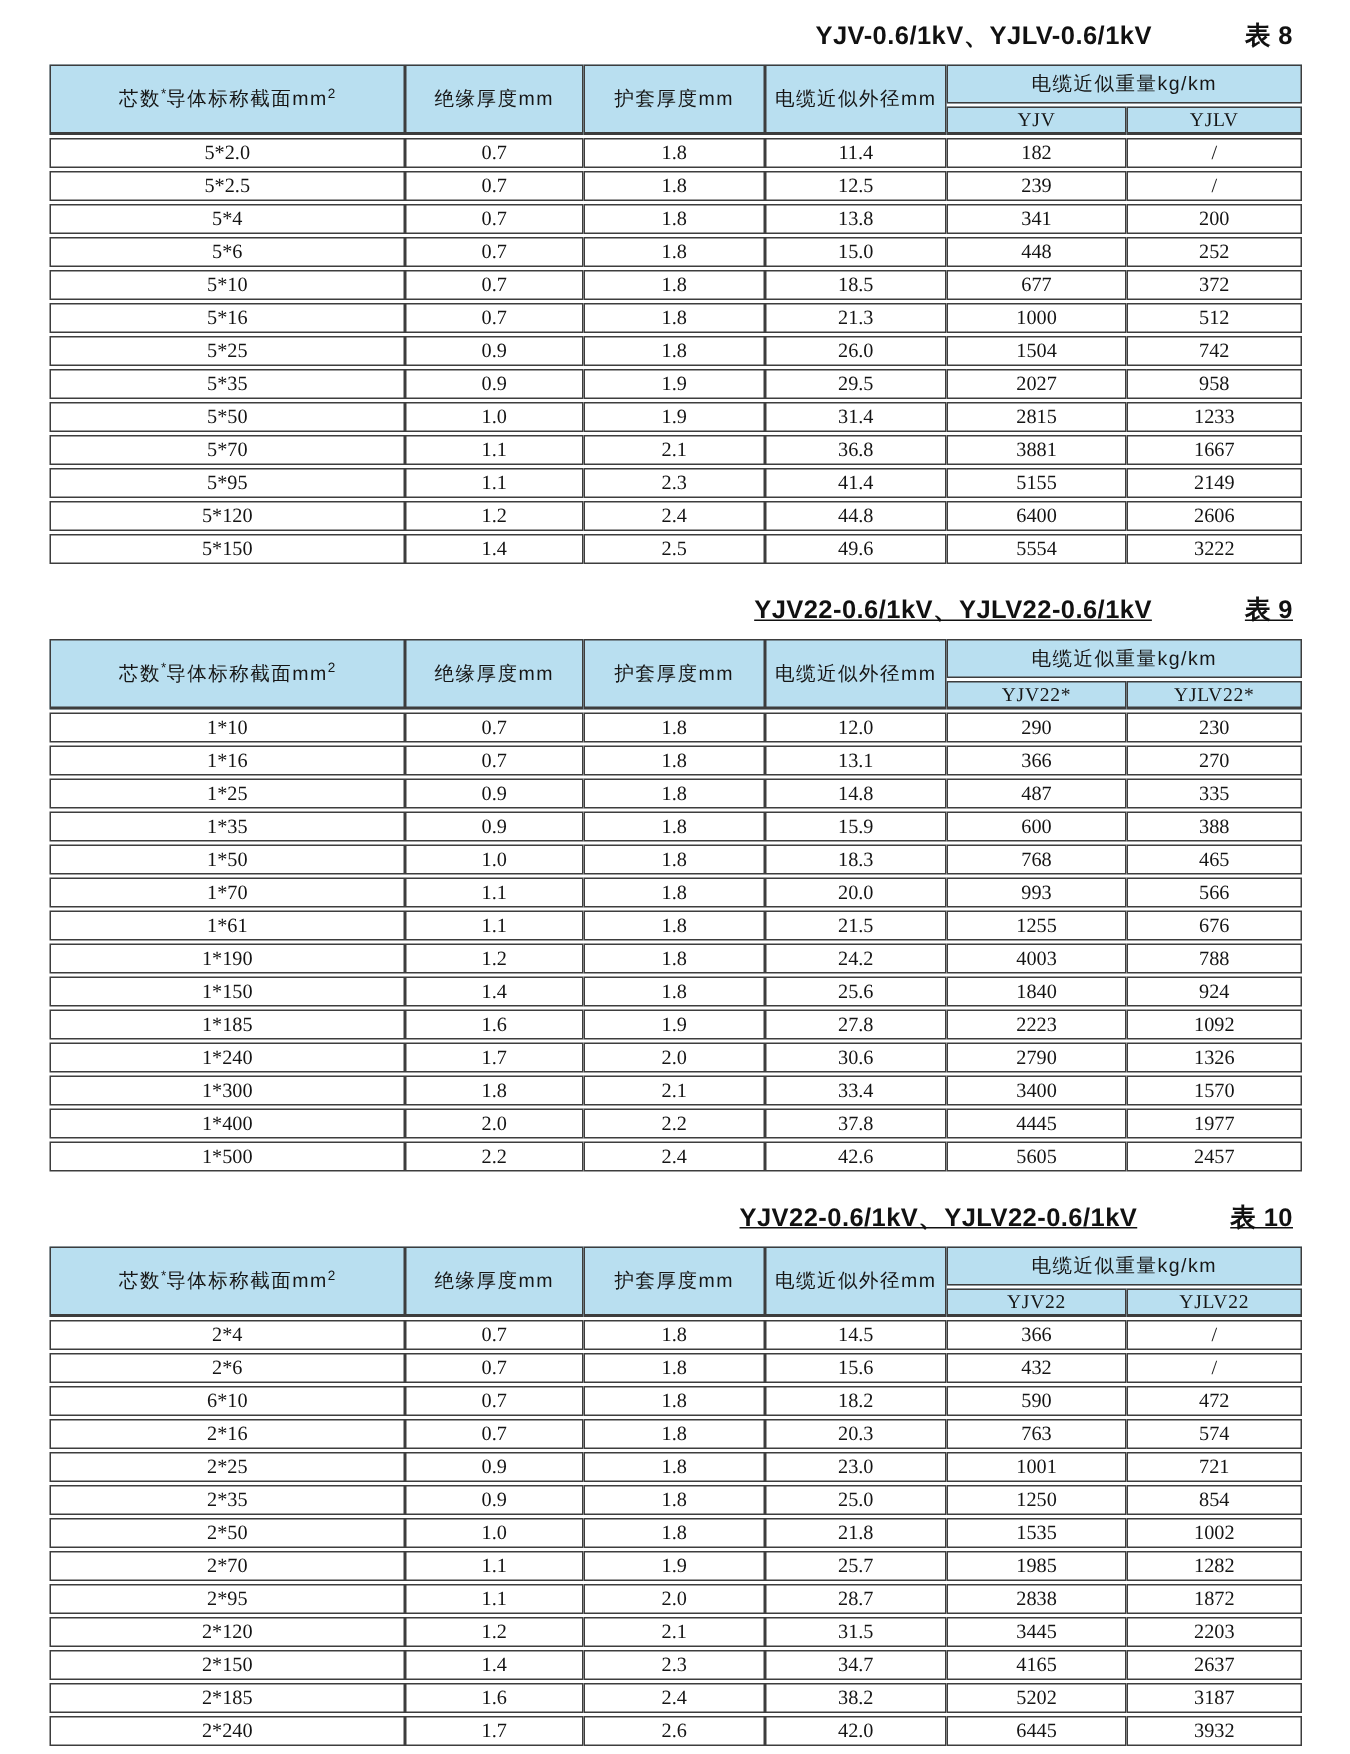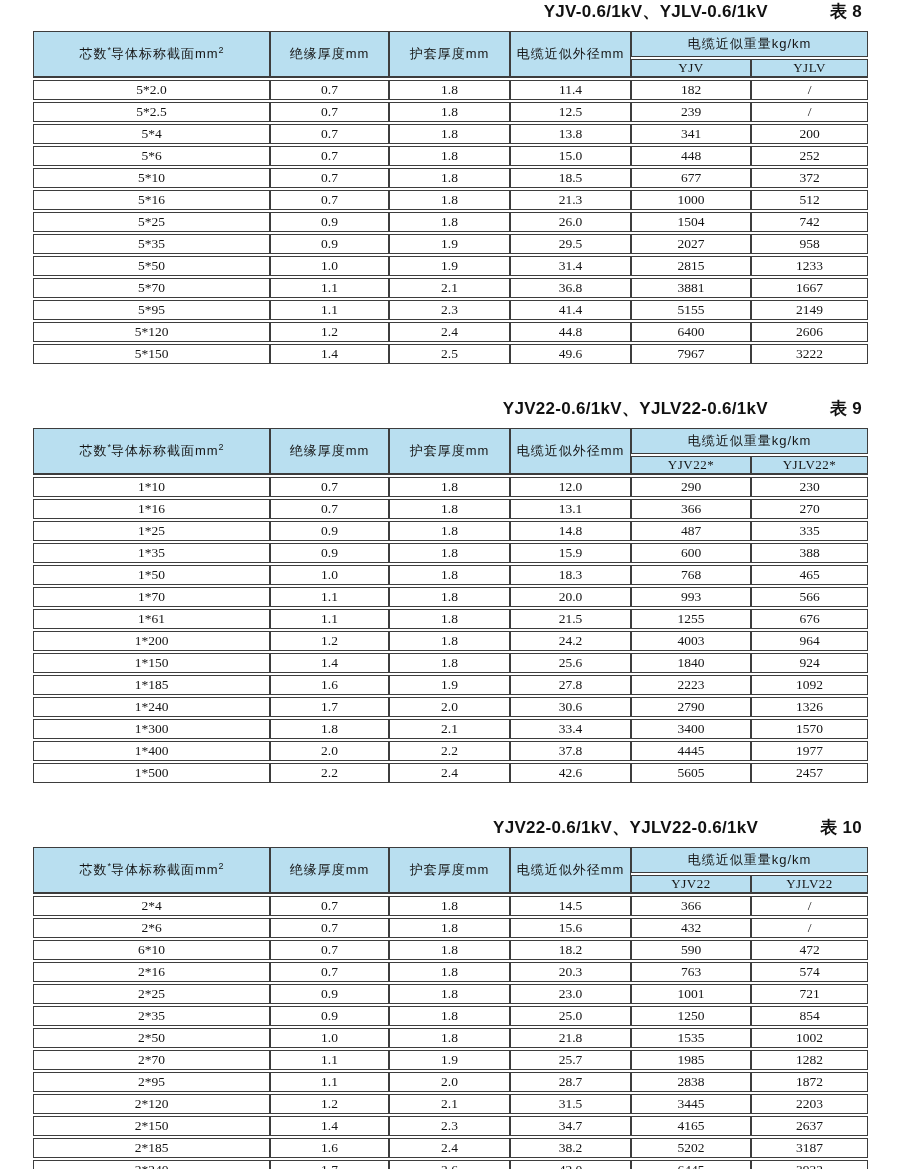--- a/index.html
+++ b/index.html
@@ -16,22 +16,22 @@
     display:flex;
     justify-content:flex-end;
     align-items:baseline;
     gap:62px;
     padding-right:38px;
     font-size:17px;
     font-weight:600;
     letter-spacing:0.3px;
     color:#111;
   }
-  .title-row.first { padding-top:0; }
-  .title-row.later { margin-top:31px; }
+  .title-row.first { padding-top:12px; }
+  .title-row.later { margin-top:17px;text-decoration:underline; }
   .spec-table {
     width:835px;
     margin:6px 0 0 33px;
     border-collapse:separate;
     border-spacing:0 2px;
     table-layout:fixed;
   }
   .spec-table col.c1 { width:237px; }
   .spec-table col.c2 { width:119px; }
   .spec-table col.c3 { width:121px; }
@@ -196,21 +196,21 @@
           <td>2.4</td>
           <td>44.8</td>
           <td>6400</td>
           <td>2606</td>
         </tr>
         <tr>
           <td>5*150</td>
           <td>1.4</td>
           <td>2.5</td>
           <td>49.6</td>
-          <td>7967</td>
+          <td>5554</td>
           <td>3222</td>
         </tr>
       </tbody>
   </table>
 
   <div class="title-row later">
     <span>YJV22-0.6/1kV、YJLV22-0.6/1kV</span>
     <span>表 9</span>
   </div>
   <table class="spec-table">
@@ -286,26 +286,26 @@
         </tr>
         <tr>
           <td>1*61</td>
           <td>1.1</td>
           <td>1.8</td>
           <td>21.5</td>
           <td>1255</td>
           <td>676</td>
         </tr>
         <tr>
-          <td>1*200</td>
+          <td>1*190</td>
           <td>1.2</td>
           <td>1.8</td>
           <td>24.2</td>
           <td>4003</td>
-          <td>964</td>
+          <td>788</td>
         </tr>
         <tr>
           <td>1*150</td>
           <td>1.4</td>
           <td>1.8</td>
           <td>25.6</td>
           <td>1840</td>
           <td>924</td>
         </tr>
         <tr>

